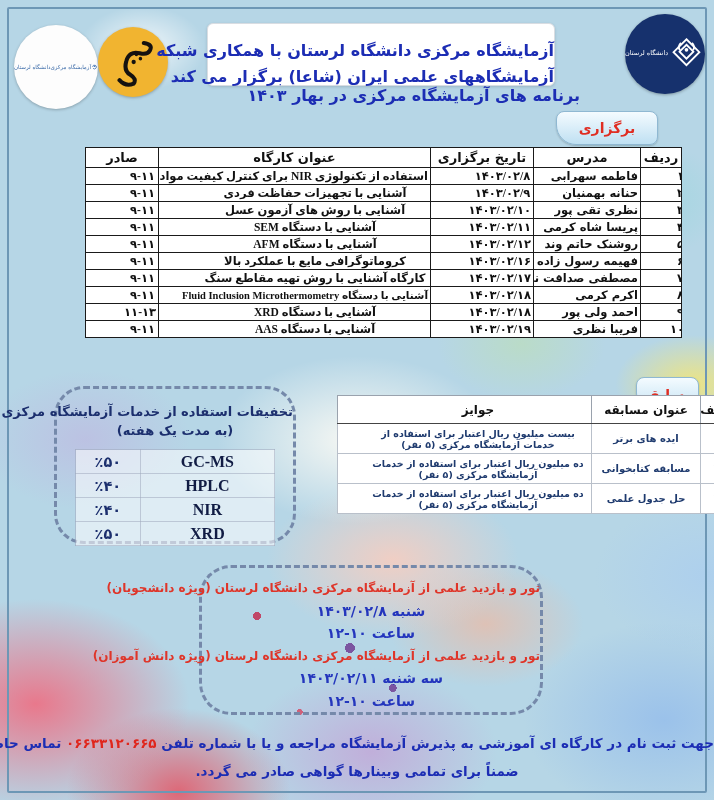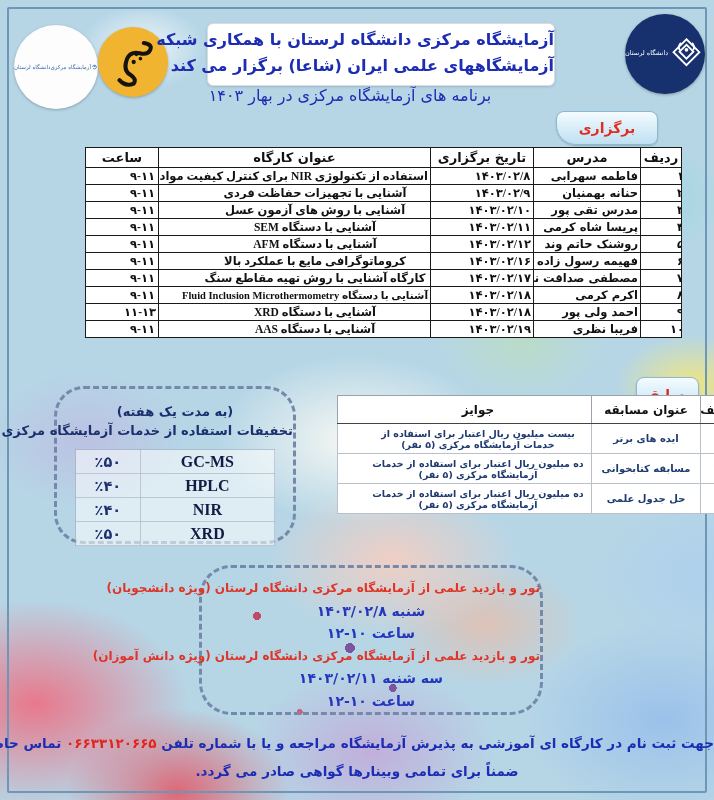--- a/index.html
+++ b/index.html
@@ -30,26 +30,26 @@
       radial-gradient(ellipse 180px 120px at 52% 94%, rgba(195,165,215,.8), transparent 70%),
       radial-gradient(ellipse 200px 140px at 93% 90%, rgba(150,190,235,.85), transparent 70%),
       radial-gradient(ellipse 160px 110px at 99% 72%, rgba(170,205,240,.7), transparent 70%);
   }
   .frame{position:absolute;inset:7px;border:2.5px solid #6d97b5;border-radius:2px;pointer-events:none;}
 
   
   .header-box{
     position:absolute;left:207px;top:23px;width:348px;height:63px;background:#fff;
     border:1px solid #d9dde2;border-radius:6px;box-shadow:0 1px 3px rgba(0,0,0,.15);
-    text-align:center;padding-top:3px;box-sizing:border-box;
+    text-align:center;padding-top:14px;box-sizing:border-box;
   }
   .header-box .t{font-size:16px;font-weight:bold;color:#1c2db4;line-height:26px;white-space:nowrap;}
   .subtitle{
-    position:absolute;left:120px;top:86px;width:460px;text-align:center;
-    font-size:16px;font-weight:normal;color:#1c2db4;white-space:nowrap;
+    position:absolute;left:120px;top:86px;width:460px;text-align:right;
+    font-size:16px;font-weight:bold;color:#1c2db4;white-space:nowrap;
   }
 
   
   .logo{position:absolute;border-radius:50%;display:flex;align-items:center;justify-content:center;}
   .logo-univ{left:625px;top:14px;width:80px;height:80px;background:#16316d;box-shadow:0 1px 3px rgba(0,0,0,.3);}
   .logo-univ .lbl{font-size:6.5px;color:#fff;margin-top:-2px;white-space:nowrap;}
   .logo-shaa{left:98px;top:27px;width:70px;height:70px;background:#f1b430;box-shadow:0 1px 3px rgba(0,0,0,.25);}
   .logo-lab{left:14px;top:25px;width:84px;height:84px;background:#fdfdfd;box-shadow:0 1px 3px rgba(0,0,0,.25);}
   .logo-lab .lbl{font-size:5.5px;color:#3a6aa8;line-height:7px;text-align:center;white-space:nowrap;}
 
@@ -166,39 +166,39 @@
     <span>برگزاری وبینارها</span>
   </div>
 
   <table class="webinars-table">
     <tbody>
         <tr>
       <th class="col-no">ردیف</th>
       <th class="col-ins">مدرس</th>
       <th class="col-date">تاریخ برگزاری</th>
       <th class="col-title">عنوان کارگاه</th>
-      <th class="col-time">ساعت</th>
+      <th class="col-time">صادر</th>
     </tr>
     <tr>
       <td class="fa">۱</td>
       <td class="fa">فاطمه سهرابی</td>
       <td>۱۴۰۳/۰۲/۸</td>
       <td>استفاده از تکنولوژی NIR برای کنترل کیفیت مواد</td>
       <td>۹-۱۱</td>
     </tr>
     <tr>
       <td class="fa">۲</td>
       <td class="fa">حنانه بهمنیان</td>
       <td>۱۴۰۳/۰۲/۹</td>
       <td>آشنایی با تجهیزات حفاظت فردی</td>
       <td>۹-۱۱</td>
     </tr>
     <tr>
       <td class="fa">۳</td>
-      <td class="fa">مدرس تقی پور</td>
+      <td class="fa">نظری تقی پور</td>
       <td>۱۴۰۳/۰۲/۱۰</td>
       <td>آشنایی با روش های آزمون عسل</td>
       <td>۹-۱۱</td>
     </tr>
     <tr>
       <td class="fa">۴</td>
       <td class="fa">پریسا شاه کرمی</td>
       <td>۱۴۰۳/۰۲/۱۱</td>
       <td>آشنایی با دستگاه SEM</td>
       <td>۹-۱۱</td>
@@ -271,22 +271,22 @@
     </tr>
     <tr>
       <td class="ct-no">۳</td>
       <td class="ct-title">حل جدول علمی</td>
       <td class="ct-prize">ده میلیون ریال اعتبار برای استفاده از خدمات آزمایشگاه مرکزی (۵ نفر)</td>
     </tr>
   </tbody>
     </table>
 
   <div class="discount-box">
+    <div class="dt">تخفیفات استفاده از خدمات آزمایشگاه مرکزی</div>
     <div class="dt">(به مدت یک هفته)</div>
-    <div class="dt">تخفیفات استفاده از خدمات آزمایشگاه مرکزی</div>
     <table class="discount-table">
       <tbody>
           <tr>
         <td class="dv">GC-MS</td>
         <td class="dp">٪۵۰</td>
       </tr>
       <tr>
         <td class="dv">HPLC</td>
         <td class="dp">٪۴۰</td>
       </tr>

